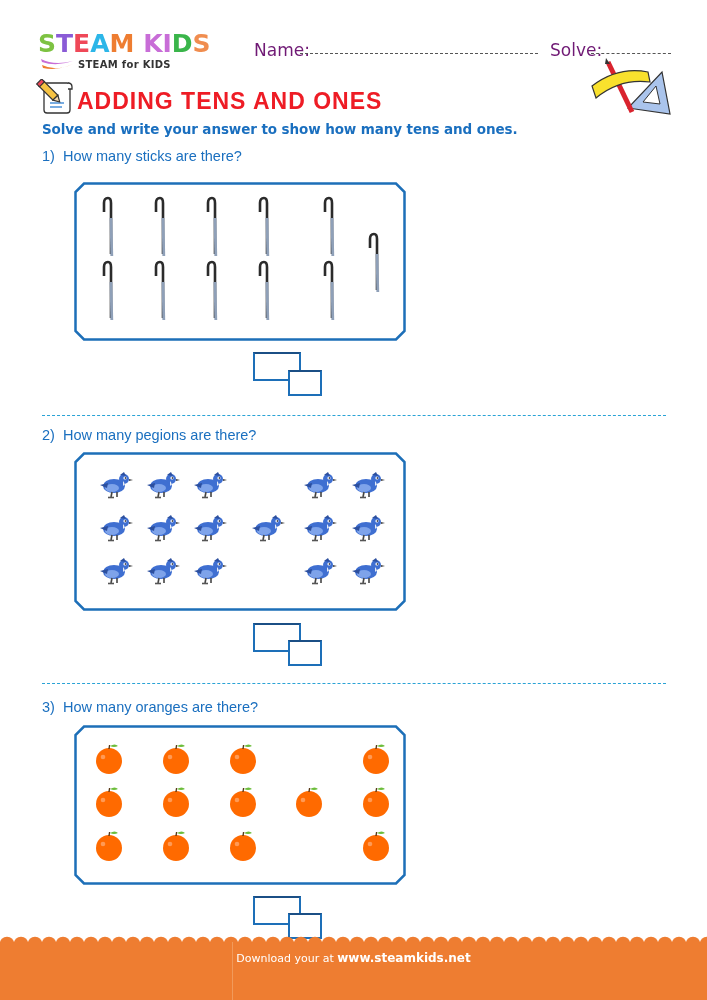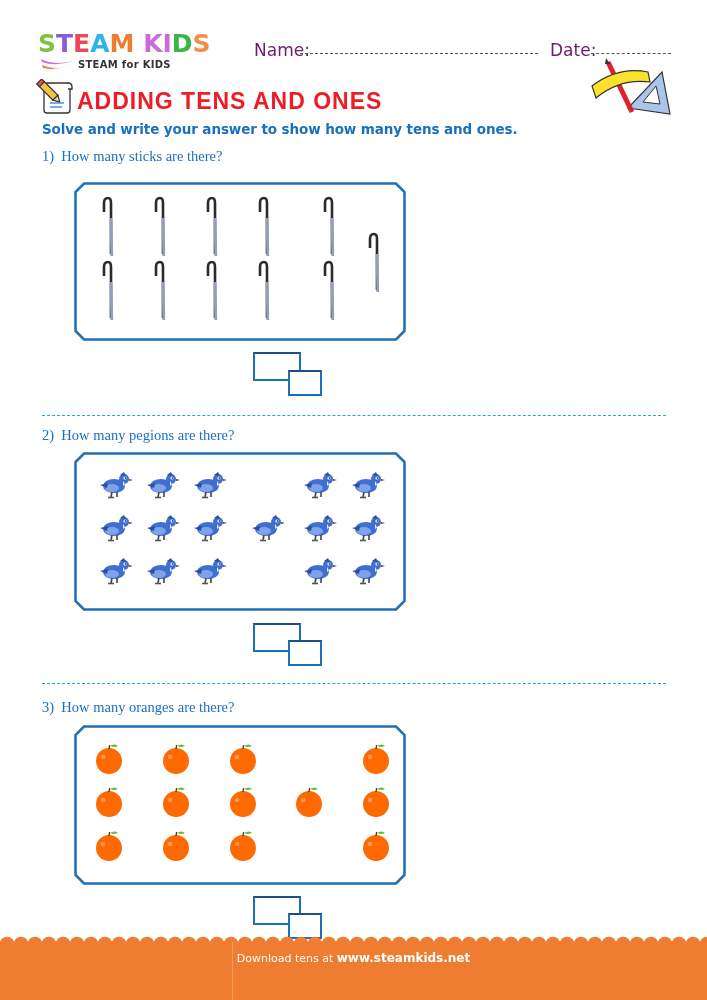--- a/index.html
+++ b/index.html
@@ -14,21 +14,21 @@
   .logo-sub { position: absolute; left: 40px; top: 29px; font-family: "DejaVu Sans", sans-serif; font-weight: bold; font-size: 10px; color: #333; letter-spacing: 0.3px; }
   .logo-swoosh { position: absolute; left: 2px; top: 28px; width: 34px; height: 14px; }
 
   
   .field-label { font-family: "DejaVu Sans", sans-serif; font-size: 17px; color: #701a75; }
   .dots { border-bottom: 1px dashed #555; height: 1px; }
 
   
   .title { left: 77px; top: 88px; font-family: "Liberation Sans", sans-serif; font-weight: bold; font-size: 23px; color: #ee1c25; letter-spacing: 1px; }
   .instruction { left: 42px; top: 121px; font-family: "DejaVu Sans", sans-serif; font-weight: bold; font-size: 13.5px; color: #1a6fbf; letter-spacing: -0.1px; text-align: right; }
-  .question { font-family: Liberation Serif, serif; font-size: 14.5px; color: #1a6fbf; }
+  .question { font-family: Liberation Sans, sans-serif; font-size: 14.5px; color: #1a6fbf; }
 
   
   .frame { position: absolute; }
   .frame svg { position: absolute; left: 0; top: 0; }
 
   .answer-big { position: absolute; width: 48px; height: 29px; border: 2px solid #1d6fb8; border-top-color: #1b4f85; background: #fff; }
   .answer-small { position: absolute; width: 34px; height: 26px; border: 2px solid #1d6fb8; border-top-color: #1b4f85; background: #fff; }
 
   .divider { position: absolute; left: 42px; width: 624px; height: 0; border-top: 1.3px dashed #2aa3d6; }
 
@@ -49,21 +49,21 @@
   <div class="logo-word" id="logo-word"><span style="color: rgb(125, 194, 66);">S</span><span style="color: rgb(138, 91, 214);">T</span><span style="color: rgb(239, 72, 88);">E</span><span style="color: rgb(44, 182, 232);">A</span><span style="color: rgb(238, 125, 49);">M</span><span style="color: rgb(255, 255, 255);">&nbsp;</span><span style="color: rgb(200, 109, 215);">K</span><span style="color: rgb(200, 109, 215);">I</span><span style="color: rgb(58, 181, 74);">D</span><span style="color: rgb(240, 141, 79);">S</span></div>
   <svg class="logo-swoosh" viewBox="0 0 34 14">
     <path d="M1 1 Q14 8 33 3 Q16 9 2 4 Z" fill="#c86dd7"></path>
     <path d="M2 7 Q16 14 33 6 Q18 13 3 10 Z" fill="#ee7d31"></path>
   </svg>
   <div class="logo-sub">STEAM for KIDS</div>
 </div>
 
 <div class="abs field-label" style="left:254px; top:40px;">Name:</div>
 <div class="abs dots" style="left:300px; top:53px; width:238px;"></div>
-<div class="abs field-label" style="left:550px; top:40px;">Date:</div>
+<div class="abs field-label" style="left:550px; top:40px;">Solve:</div>
 <div class="abs dots" style="left:591px; top:53px; width:80px;"></div>
 
 <svg class="abs" style="left:34px; top:79px;" width="40" height="36" viewBox="0 0 40 36">
   <rect x="10" y="4" width="26" height="30" rx="3" fill="#fff" stroke="#333" stroke-width="1.3"></rect>
   <path d="M34 4 q4 0 4 4 v2 h-4" fill="#fff" stroke="#333" stroke-width="1.3"></path>
   <line x1="16" y1="24" x2="30" y2="24" stroke="#4a90d9" stroke-width="1.5"></line>
   <line x1="16" y1="28" x2="28" y2="28" stroke="#4a90d9" stroke-width="1.5"></line>
   <g transform="rotate(45 14 12)">
     <rect x="4" y="8" width="20" height="7" fill="#f6c343" stroke="#333" stroke-width="1.2"></rect>
     <rect x="1" y="8" width="4" height="7" fill="#ef4858" stroke="#333" stroke-width="1.2"></rect>
@@ -610,16 +610,16 @@
       <circle cx="623" cy="8" r="7.3" fill="#ee7d31"></circle>
       <circle cx="637" cy="8" r="7.3" fill="#ee7d31"></circle>
       <circle cx="651" cy="8" r="7.3" fill="#ee7d31"></circle>
       <circle cx="665" cy="8" r="7.3" fill="#ee7d31"></circle>
       <circle cx="679" cy="8" r="7.3" fill="#ee7d31"></circle>
       <circle cx="693" cy="8" r="7.3" fill="#ee7d31"></circle>
       <circle cx="707" cy="8" r="7.3" fill="#ee7d31"></circle>
     </svg>
   <div class="footer-divider"></div>
   <div class="footer-line1">
-    <span>Download tens at</span>
+    <span>Download your at</span>
     <b>www.steamkids.net</b>
   </div>
 </div>
 
 </body></html>

